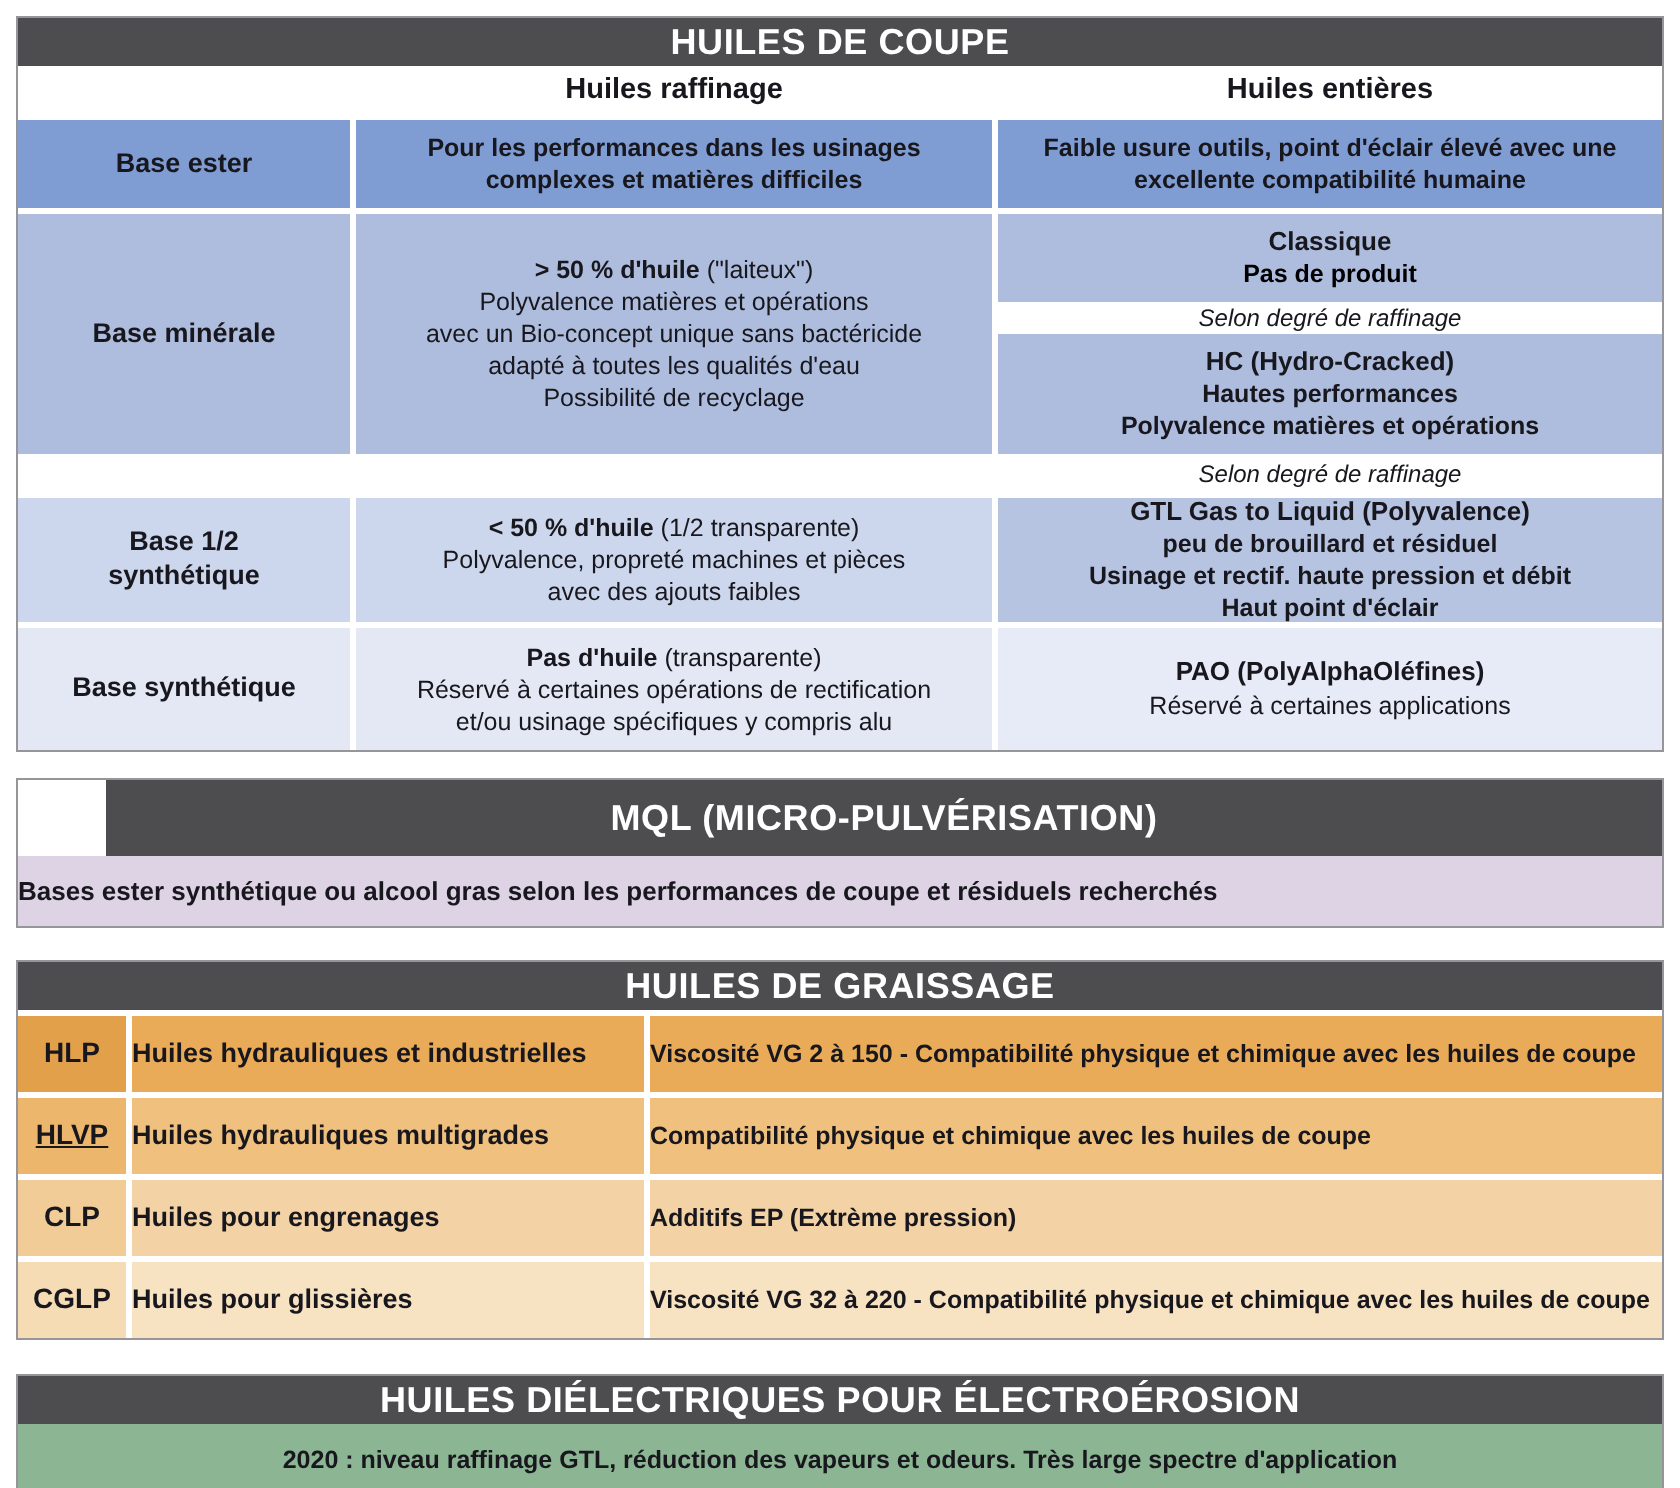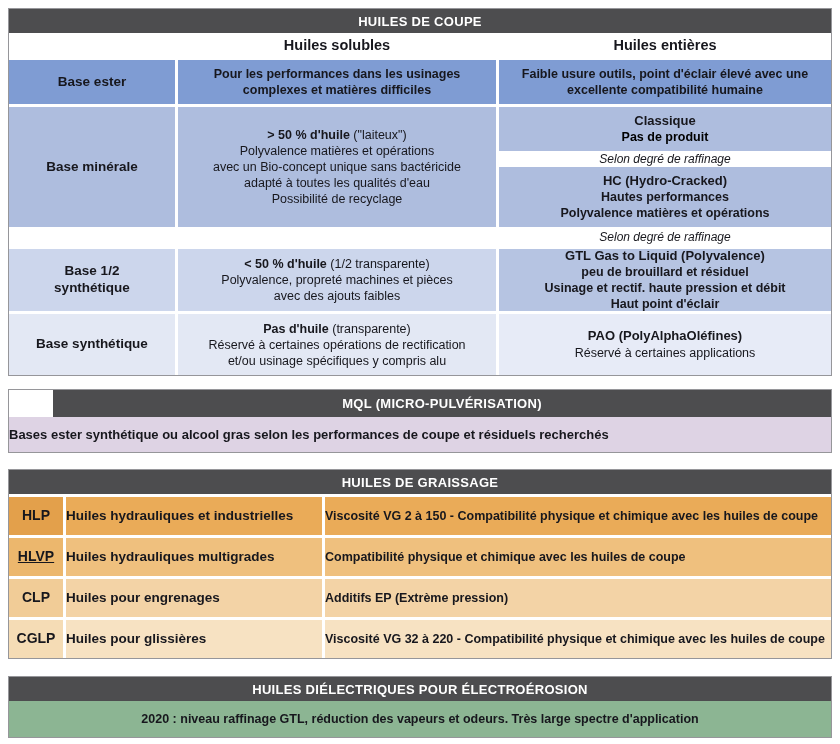--- a/index.html
+++ b/index.html
@@ -3,21 +3,21 @@
 <meta charset="utf-8">
 <style>
   * { margin:0; padding:0; box-sizing:border-box; }
   html,body { width:840px; height:744px; background:#ffffff; }
   body { font-family:"Liberation Sans", sans-serif; color:#17171d; }
   .page { width:840px; height:744px; padding:8px; }
 
   
   .frame { border:1px solid #96969a; background:#ffffff; }
 
-  .bar { background:#4d4d4f; color:#ffffff; font-weight:bold; font-size:13px;
+  .bar { background:#4d4d4f; color:#ffffff; font-weight:bold; font-size:18px;
          letter-spacing:.3px; height:24px; display:flex; align-items:center;
          justify-content:center; }
 
   
   .coupe .grid { display:grid; grid-template-columns:166px 318px 1fr; column-gap:3px; background:#fff; }
   .coupe .row { margin-top:3px; }
   .c { display:flex; align-items:center; justify-content:center; text-align:center;
        padding:2px 8px; line-height:1.28; font-size:12.5px; }
   .subhead .c { height:24px; font-size:14.5px; font-weight:bold; padding:0; }
   .stack { width:100%; }
@@ -44,21 +44,21 @@
   .rstack .hc { flex:1; }
   .row-minerale .c.tall { height:120px; }
 
   .band { height:16px; margin-top:3px; }
   .band .c { padding:0; background:#ffffff; height:16px; }
 
   .cell-title { font-weight:bold; font-size:13px; }
 
   
   .mql { margin-top:13px; }
-  .mql .bar { height:27px;margin-left:44px; }
+  .mql .bar { height:38px;margin-left:44px; }
   .mql-body { background:#ded3e4; height:35px; display:flex; align-items:center;
               justify-content:flex-start; font-weight:bold; font-size:13px; }
 
   
   .graissage { margin-top:16px; }
   .graissage .grid { display:grid; grid-template-columns:54px 256px 1fr; column-gap:3px;
                      background:#fff; margin-top:3px; }
   .graissage .c { height:38px; padding:0; }
   .g-code { font-weight:bold; font-size:14px; }
   .g-name { justify-content:flex-start; text-align:left; padding-left:14px; font-weight:bold; font-size:13.5px; }
@@ -78,21 +78,21 @@
 
 <div class="page">
 
   <section class="frame coupe">
     <div class="bar">
       <span>HUILES DE COUPE</span>
     </div>
 
     <div class="grid subhead">
       <div class="c"></div>
-      <div class="c">Huiles solubles</div>
+      <div class="c">Huiles raffinage</div>
       <div class="c">Huiles entières</div>
     </div>
 
     <div class="grid row">
       <div class="c lbl bg-e h-ester">Base ester</div>
       <div class="c bg-e h-ester b">
         <div class="stack">
           <span class="ln">Pour les performances dans les usinages</span>
           <span class="ln">complexes et matières difficiles</span>
         </div>

